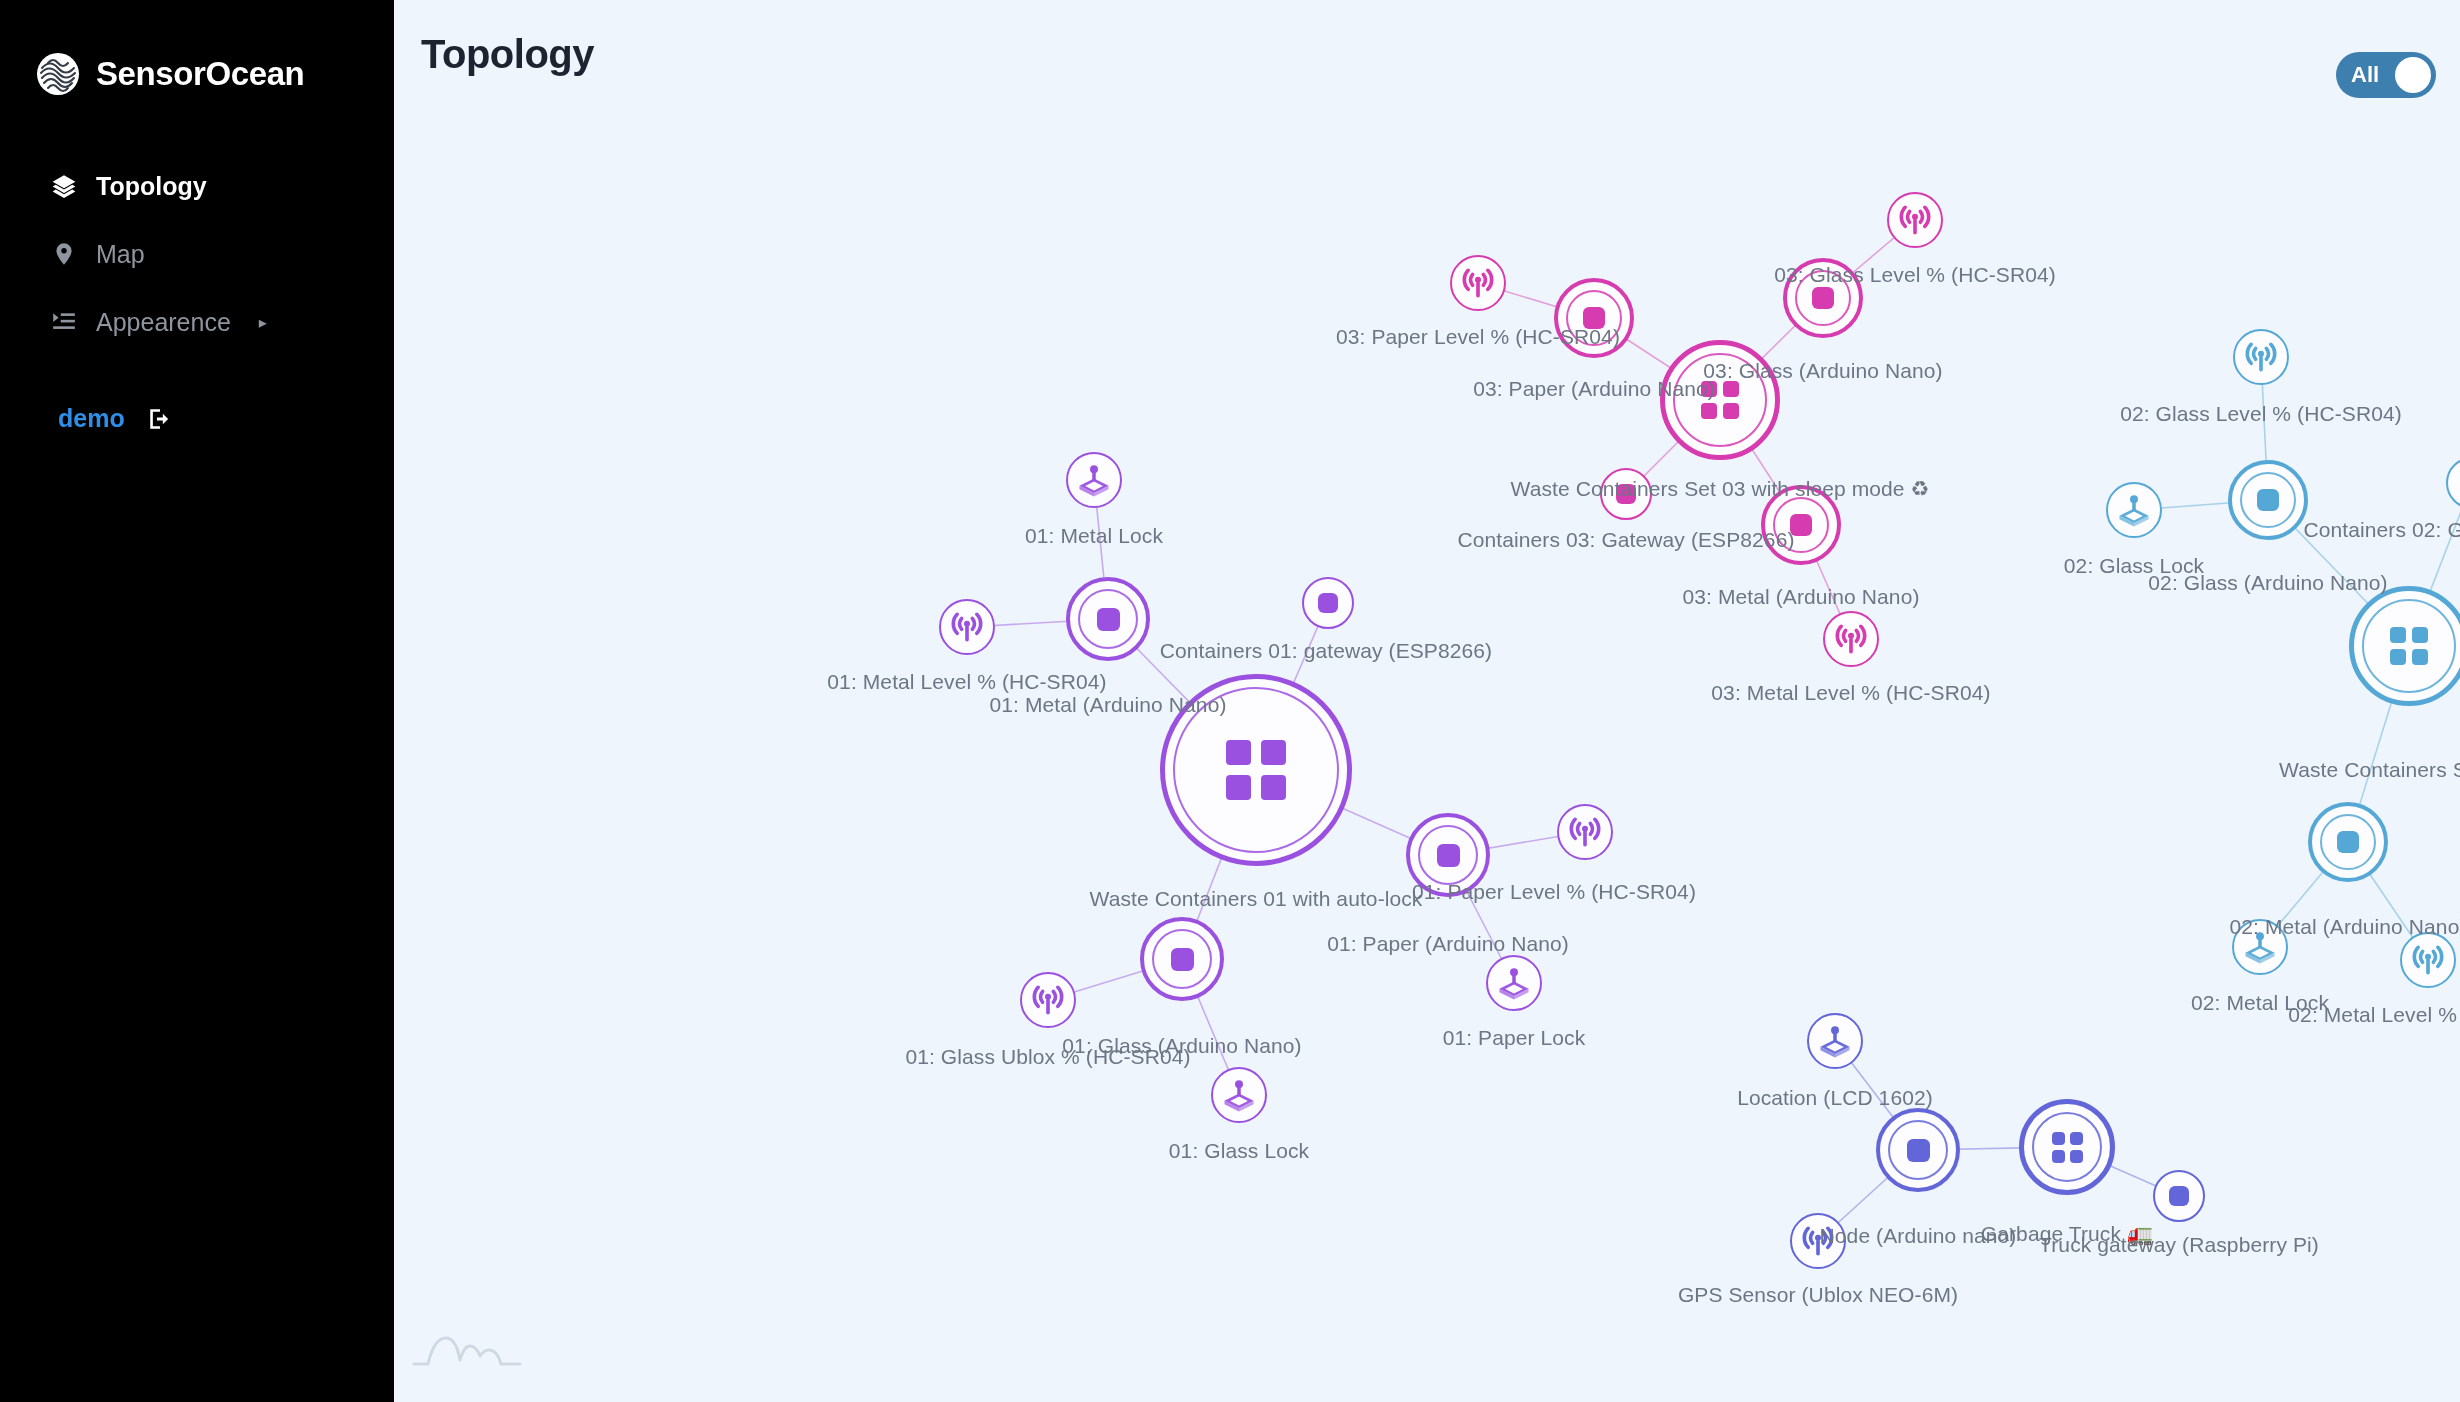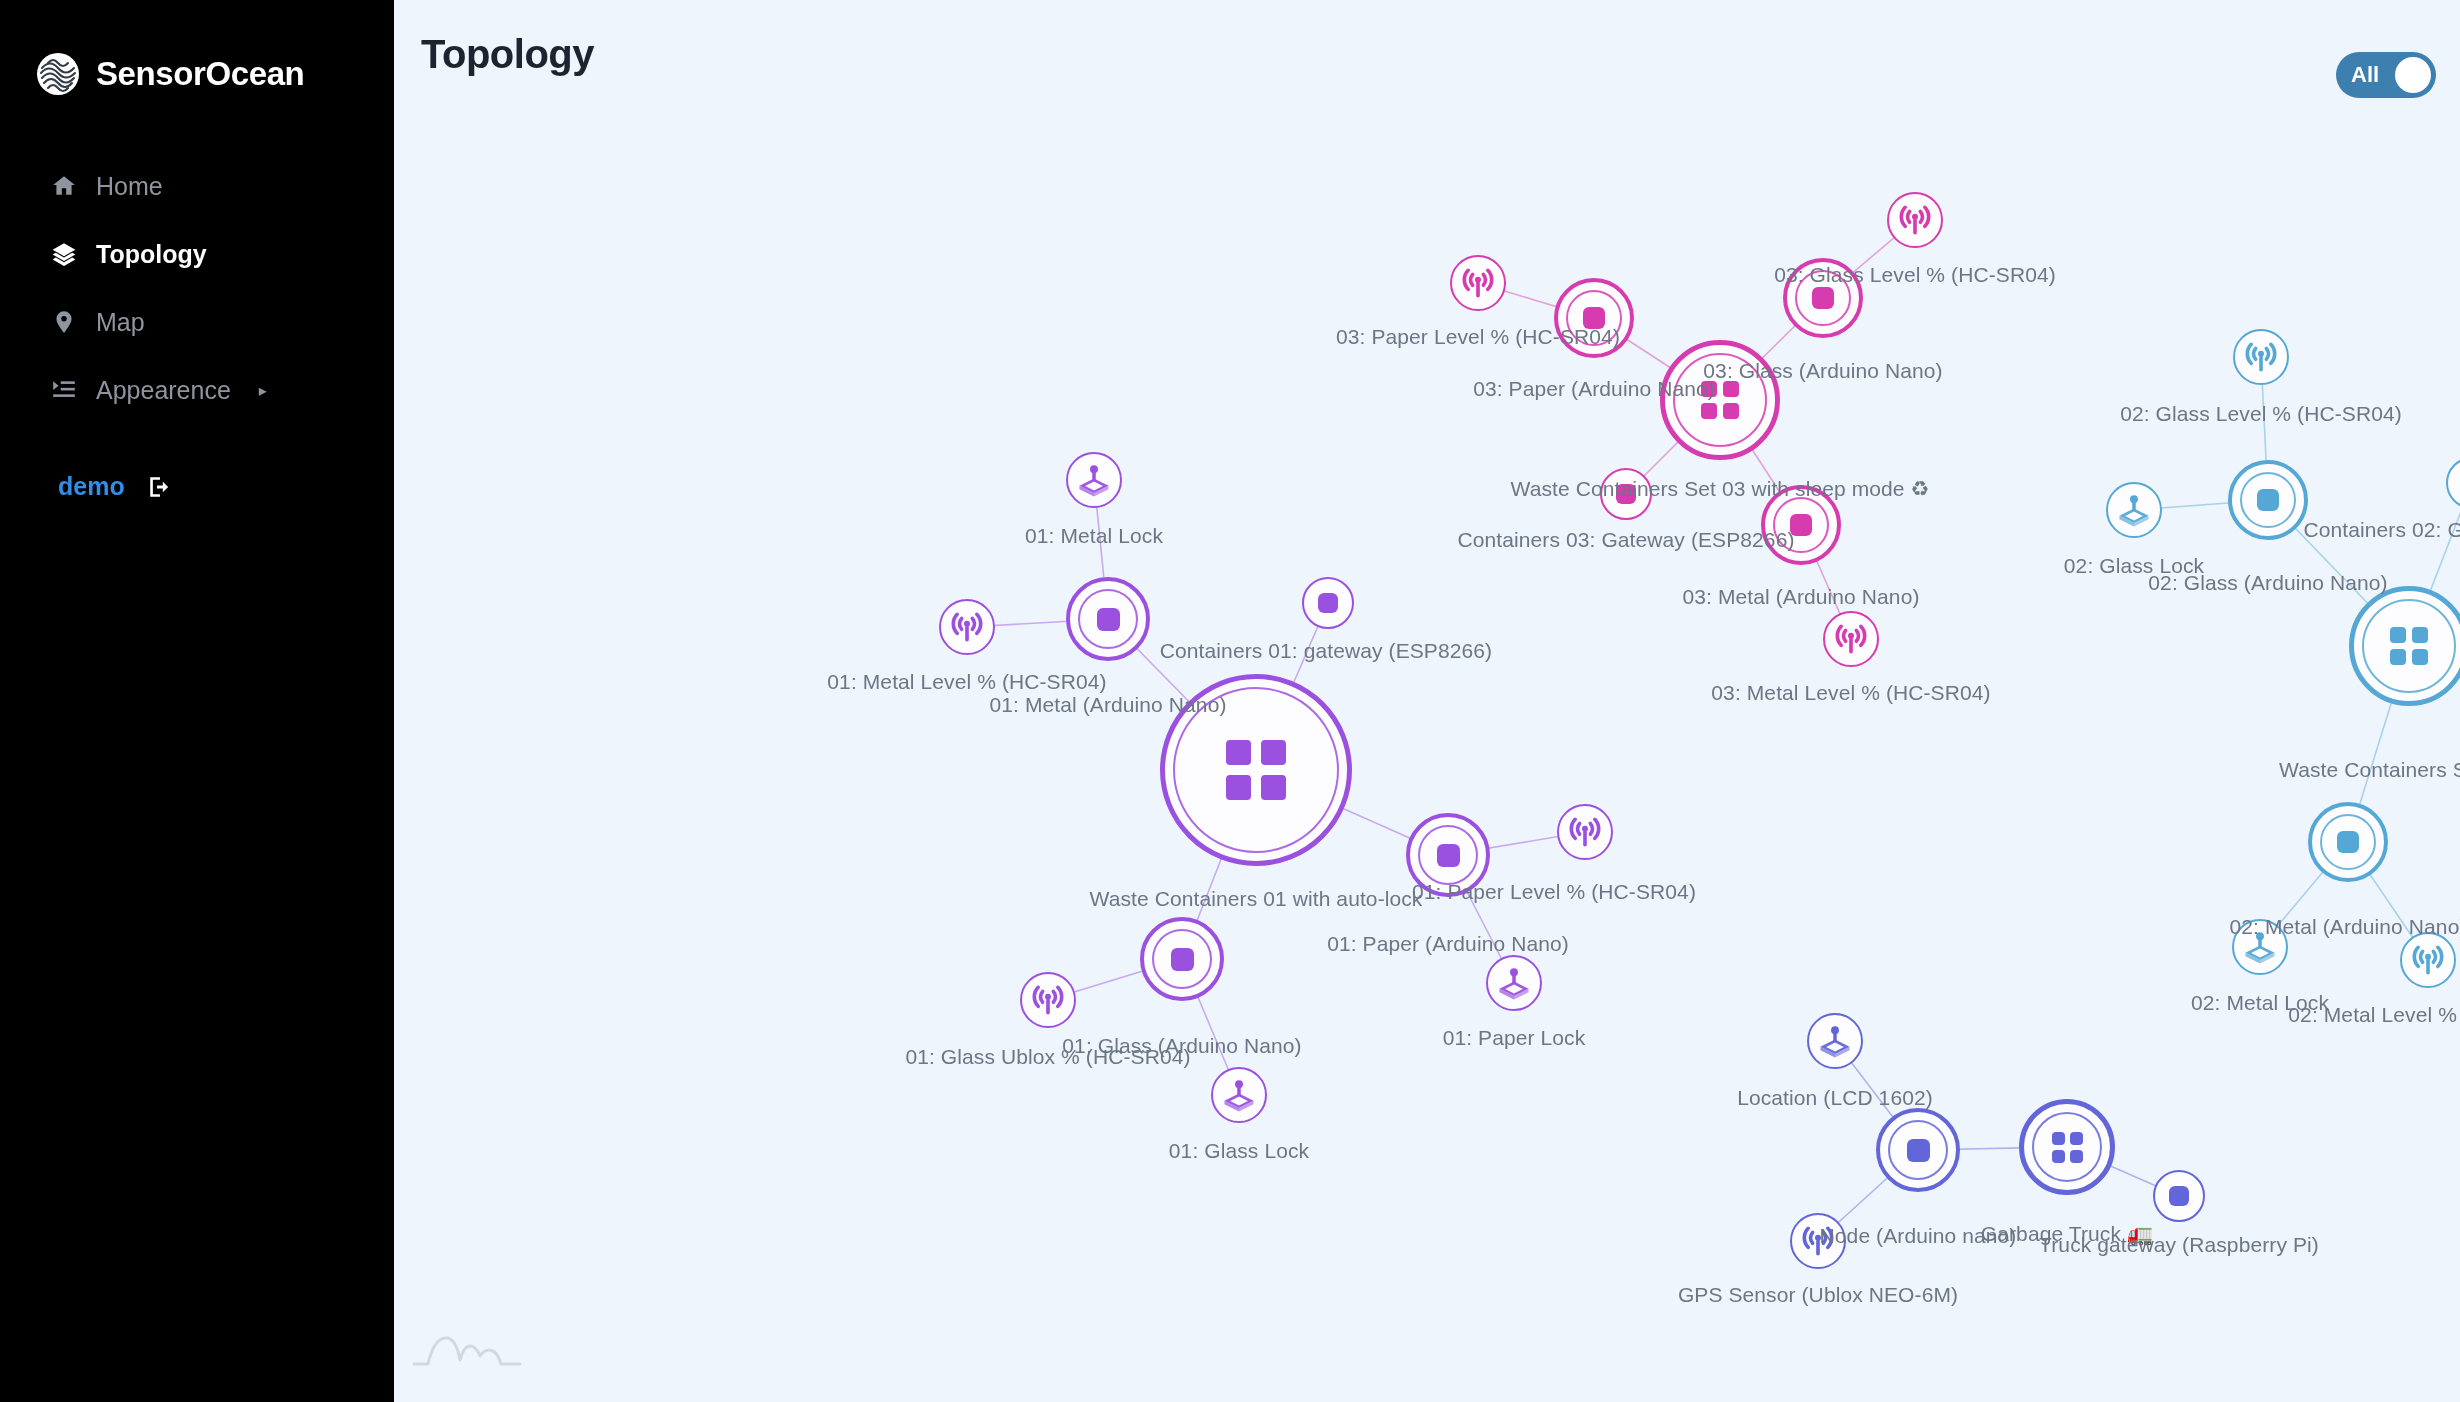--- a/index.html
+++ b/index.html
@@ -116,28 +116,20 @@
             <path d="M8 31 q7 -8 14 0 q7 8 14 0"></path>
             <path d="M12 36 q5 -6 10 0 q5 6 10 0"></path>
             <path d="M12 11 q5 -6 10 0 q5 6 10 0"></path>
           </g>
         </svg>
       </span>
       <span class="brand-name">SensorOcean</span>
     </div>
 
     <nav class="nav">
-      <div class="nav-item">
-        <span class="nav-icon">
-          <svg viewBox="0 0 24 24" width="26" height="26">
-              <path d="M12 3 L2 11h3v9h5v-6h4v6h5v-9h3z"></path>
-            </svg>
-        </span>
-        <span>Home</span>
-      </div>
       <div class="nav-item active">
         <span class="nav-icon">
           <svg viewBox="0 0 24 24" width="26" height="26">
               <path d="M12 2 L1.5 8 12 14 22.5 8z"></path>
               <path d="M1.5 12.5 L12 18.5 22.5 12.5 19.6 10.8 12 15.2 4.4 10.8z"></path>
               <path d="M1.5 17 L12 23 22.5 17 19.6 15.3 12 19.7 4.4 15.3z"></path>
             </svg>
         </span>
         <span>Topology</span>
       </div>

